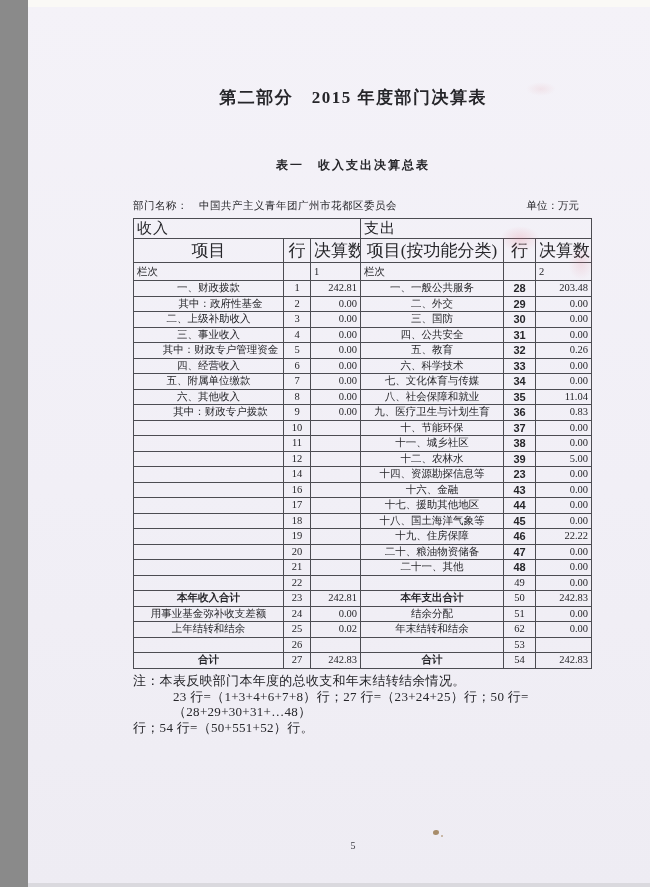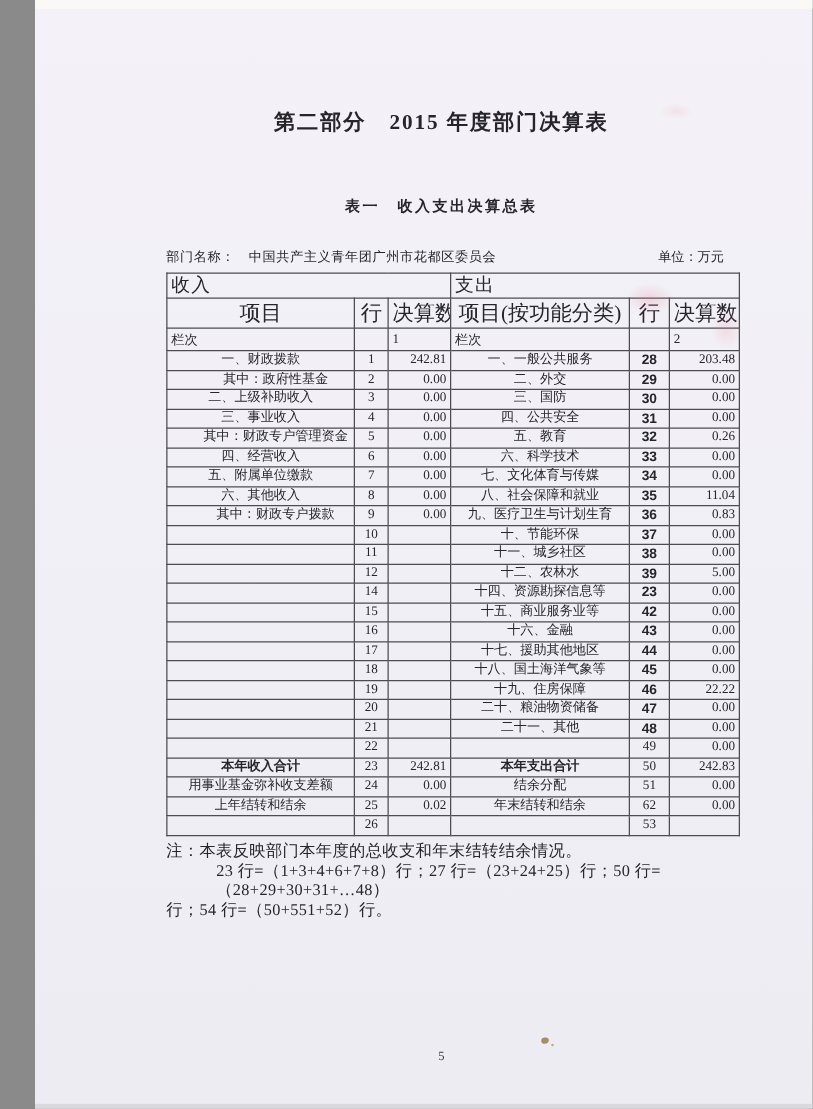--- a/index.html
+++ b/index.html
@@ -203,28 +203,20 @@
         <tr>
           <td class="c-lbl"></td>
           <td class="c-line">14</td>
           <td class="c-val"></td>
           <td class="c-lbl">十四、资源勘探信息等</td>
           <td class="c-line big">23</td>
           <td class="c-val">0.00</td>
         </tr>
         <tr>
           <td class="c-lbl"></td>
-          <td class="c-line">15</td>
-          <td class="c-val"></td>
-          <td class="c-lbl">十五、商业服务业等</td>
-          <td class="c-line big">42</td>
-          <td class="c-val">0.00</td>
-        </tr>
-        <tr>
-          <td class="c-lbl"></td>
           <td class="c-line">16</td>
           <td class="c-val"></td>
           <td class="c-lbl">十六、金融</td>
           <td class="c-line big">43</td>
           <td class="c-val">0.00</td>
         </tr>
         <tr>
           <td class="c-lbl"></td>
           <td class="c-line">17</td>
           <td class="c-val"></td>
@@ -296,20 +288,28 @@
           <td class="c-line">62</td>
           <td class="c-val">0.00</td>
         </tr>
         <tr>
           <td class="c-lbl"></td>
           <td class="c-line">26</td>
           <td class="c-val"></td>
           <td class="c-lbl"></td>
           <td class="c-line">53</td>
           <td class="c-val"></td>
+        </tr>
+        <tr>
+          <td class="c-lbl bld">合计</td>
+          <td class="c-line">27</td>
+          <td class="c-val">242.83</td>
+          <td class="c-lbl bld">合计</td>
+          <td class="c-line">54</td>
+          <td class="c-val">242.83</td>
         </tr>
       </tbody>
   </table>
 
   <div class="notes">
     <div class="n1">注：本表反映部门本年度的总收支和年末结转结余情况。</div>
     <div class="n2">23 行=（1+3+4+6+7+8）行；27 行=（23+24+25）行；50 行=（28+29+30+31+…48）</div>
     <div class="n3">行；54 行=（50+551+52）行。</div>
   </div>
 

